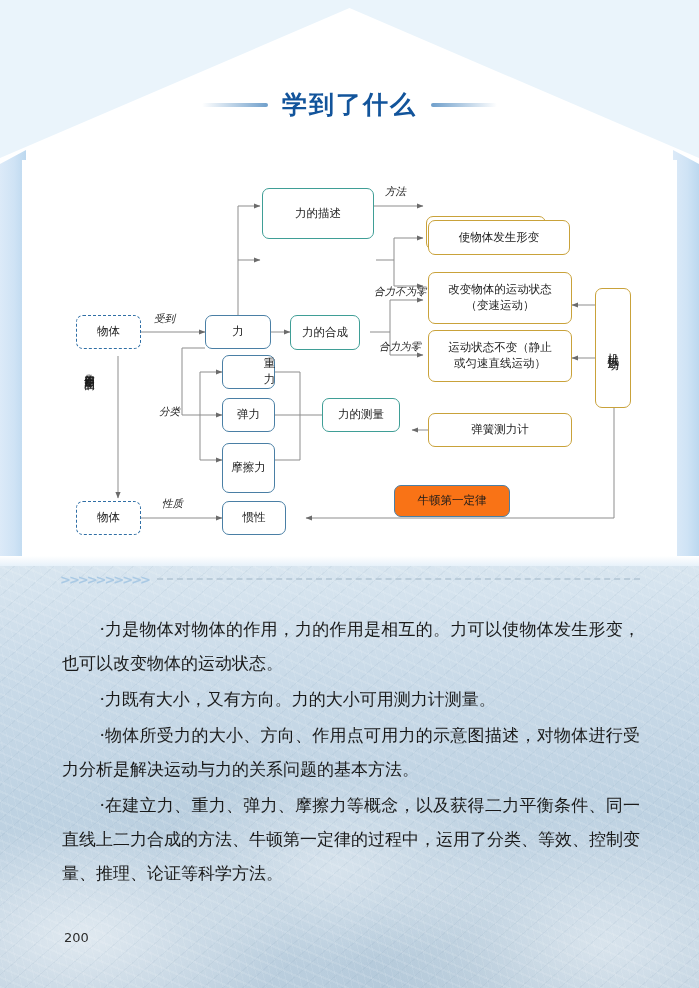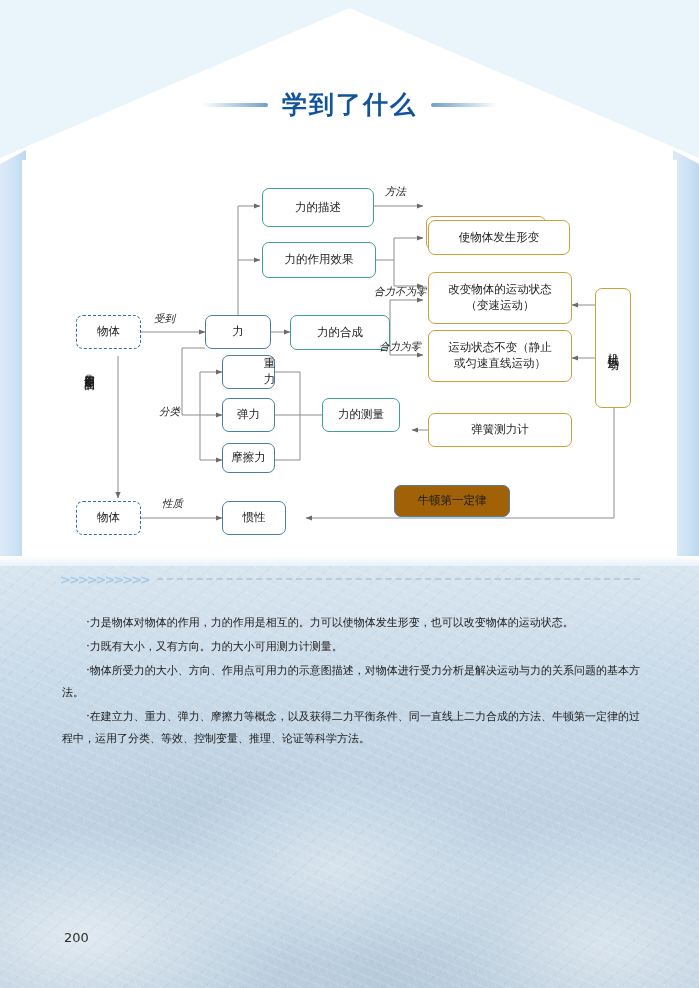--- a/index.html
+++ b/index.html
@@ -90,21 +90,21 @@
     position: absolute; box-sizing: border-box;
     display: flex; align-items: center; justify-content: center;
     text-align: center;
     font-family: "DejaVu Sans", "Liberation Sans", sans-serif;
     font-size: 11.5px; color: #1b1b1b; line-height: 1.35;
     background: #ffffff; border-radius: 7px;
     padding: 2px 4px;
   }
   .n-teal   { border: 1.6px solid #3f9e96; }
   .n-blue   { border: 1.4px solid #4a7fa5; }
-  .n-bluef  { border: 1.4px solid #4a7fa5; background: #a16207; }
+  .n-bluef  { border: 1.4px solid #4a7fa5; background: #f97316; }
   .n-gold   { border: 1.6px solid #c9a23a; }
   .n-dash   { border: 1.6px dashed #2f6ea5; }
   .n-vert {
     writing-mode: vertical-rl; text-orientation: upright;
     letter-spacing: 2px; line-height: 1.1;
   }
 
   .edge-label {
     position: absolute;
     font-family: "Liberation Serif", "DejaVu Serif", serif;
@@ -129,21 +129,21 @@
   #dash-rule {
     flex: 1; height: 0;
     border-top: 2px dashed #b9cbd9;
     opacity: .95;
   }
 
   
   #body-text {
     position: absolute; left: 62px; top: 612px; width: 578px;
     font-family: "DejaVu Serif", "Liberation Serif", serif;
-    font-size: 11px; color: #1a1a1a; line-height: 2.0;
+    font-size: 17px; color: #1a1a1a; line-height: 2.0;
   }
   #body-text p {
     margin: 0 0 2px 0;
     text-indent: 2.2em;
     text-align: justify;
   }
   #page-number {
     position: absolute; left: 64px; top: 930px;
     font-family: "DejaVu Sans", "Liberation Sans", sans-serif;
     font-size: 13px; color: #2b2b2b;
@@ -219,31 +219,30 @@
         <path d="M119,358 L200,358" marker-end="url(#ah)"></path>
       </g>
     </svg>
 
     <div class="node n-dash" style="left:54px; top:155px; width:65px; height:34px;">物体</div>
 
     <div class="node n-dash" style="left:54px; top:341px; width:65px; height:34px;">物体</div>
 
     <div class="node n-blue" style="left:183px; top:155px; width:66px; height:34px;">力</div>
 
-    <div class="node n-teal" style="left:240px; top:28px; width:112px; height:39px;">力的描述</div>
-
-    <div class="node n-teal" style="left:240px; top:82px; width:114px; height:36px;">力的作用效果</div>
-
-    <div class="node n-teal" style="left:268px; top:155px; width:100px; height:35px;">力的合成</div>
+    <div class="node n-teal" style="left:240px; top:28px; width:112px; height:51px;">力的描述</div>
+
+
+    <div class="node n-teal" style="left:268px; top:155px; width:70px; height:35px;">力的合成</div>
 
     <div class="node n-blue" style="left:200px; top:195px; width:53px; height:34px;padding-left:46px;">重力</div>
 
     <div class="node n-blue" style="left:200px; top:238px; width:53px; height:34px;">弹力</div>
 
-    <div class="node n-blue" style="left:200px; top:283px; width:53px; height:30px;">摩擦力</div>
+    <div class="node n-blue" style="left:200px; top:283px; width:53px; height:50px;">摩擦力</div>
 
     <div class="node n-teal" style="left:300px; top:238px; width:78px; height:34px;">力的测量</div>
 
     <div class="node n-blue" style="left:200px; top:341px; width:64px; height:34px;">惯性</div>
 
     <div class="node n-gold" style="left:404px; top:28px; width:120px; height:34px;margin-top:28px;">力的示意图</div>
 
     <div class="node n-gold" style="left:406px; top:60px; width:142px; height:35px;">使物体发生形变</div>
 
     <div class="node n-gold" style="left:406px; top:112px; width:144px; height:52px; white-space:pre-line;">改变物体的运动状态

